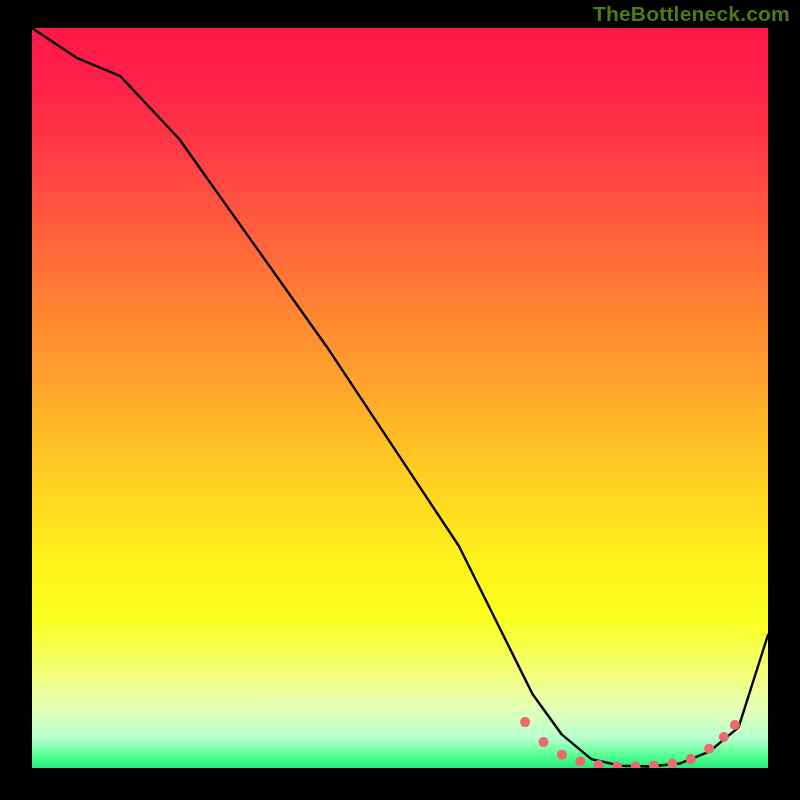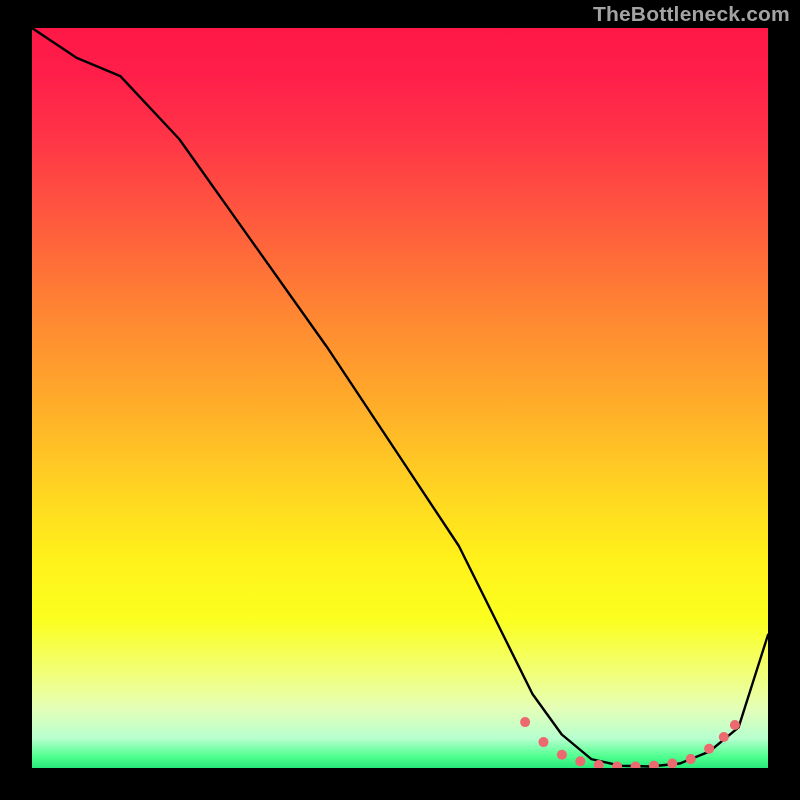--- a/index.html
+++ b/index.html
@@ -15,21 +15,21 @@
     width: 800px;
     height: 800px;
   }
   .watermark {
     position: absolute;
     top: 2px;
     right: 10px;
     font-family: Arial, Helvetica, sans-serif;
     font-size: 21px;
     font-weight: bold;
-    color: #a3a3a3;
+    color: #4d7c0f;
     letter-spacing: 0.2px;
     z-index: 10;
   }
   .plot {
     position: absolute;
     left: 32px;
     top: 28px;
     width: 736px;
     height: 740px;
     background: linear-gradient(to bottom,

